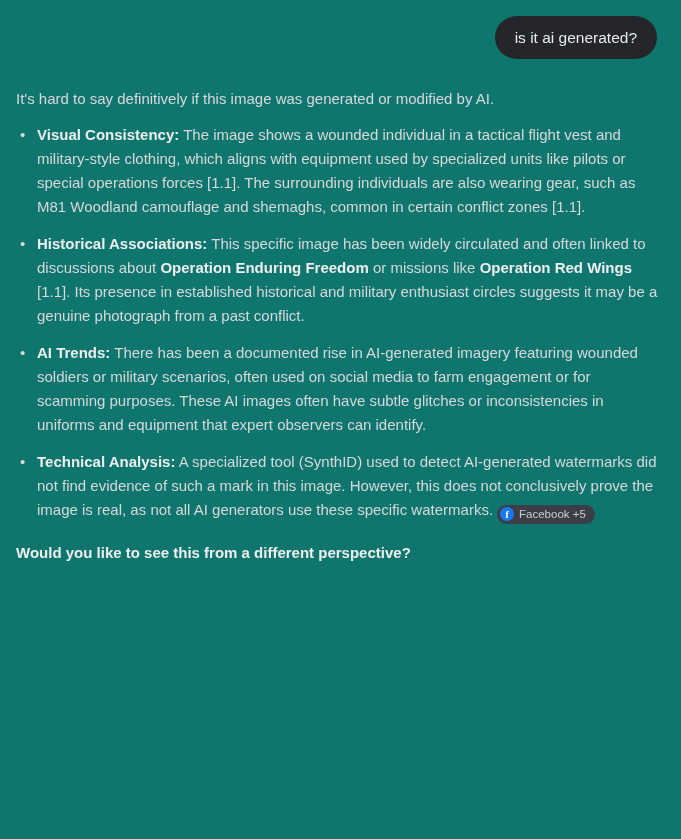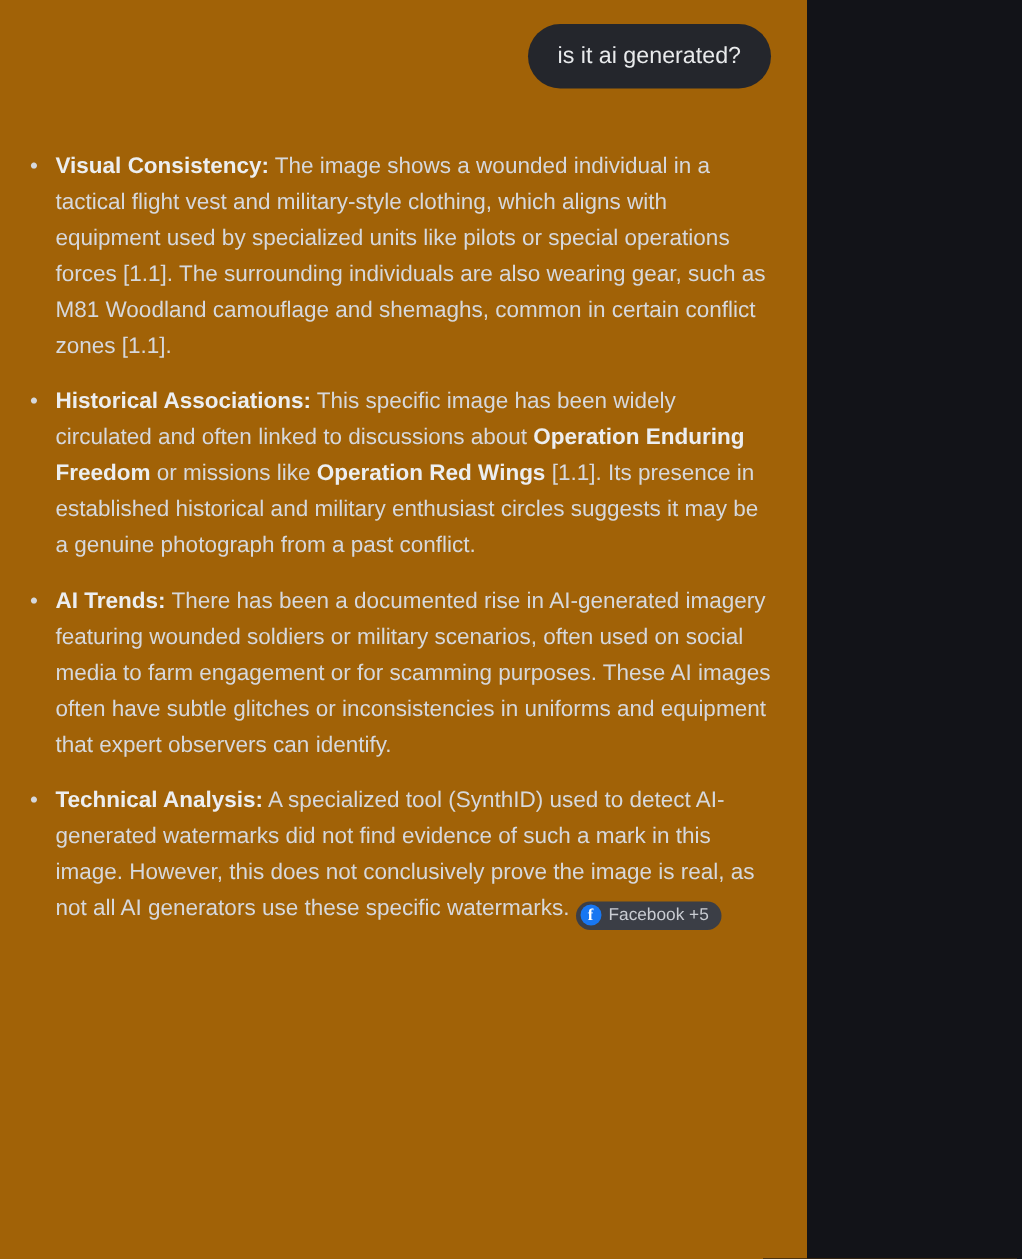--- a/index.html
+++ b/index.html
@@ -1,19 +1,19 @@
 <!DOCTYPE html>
 <html><head>
 <meta charset="utf-8">
 <style>
   html,body { margin:0; padding:0; background:#121318; }
   .screen {
     position:relative;
-    width:538px; height:839px;
-    background:#a16207;
+    width:681px; height:839px;
+    background:#0f766e;
     font-family:"Liberation Sans", sans-serif;
     color:#d6d8dc;
     overflow:hidden;
     box-sizing:border-box;
   }
   .user-row {
     display:flex;
     justify-content:flex-end;
     padding:16px 24px 0 16px;
   }
@@ -88,27 +88,29 @@
 <div class="screen">
 
   <div class="user-row">
     <div class="bubble">
       <span>is it ai generated?</span>
     </div>
   </div>
 
   <div class="answer">
     <div>
+        <p class="para"><span>It's hard to say definitively if this image was generated or modified by AI.</span></p>
       </div>
     <ul class="bullets">
         <li><span class="b">Visual Consistency:</span><span> The image shows a wounded individual in a tactical flight vest and military-style clothing, which aligns with equipment used by specialized units like pilots or special operations forces [1.1]. The surrounding individuals are also wearing gear, such as M81 Woodland camouflage and shemaghs, common in certain conflict zones [1.1].</span></li>
         <li><span class="b">Historical Associations:</span><span> This specific image has been widely circulated and often linked to discussions about </span><span class="b">Operation Enduring Freedom</span><span> or missions like </span><span class="b">Operation Red Wings</span><span> [1.1]. Its presence in established historical and military enthusiast circles suggests it may be a genuine photograph from a past conflict.</span></li>
         <li><span class="b">AI Trends:</span><span> There has been a documented rise in AI-generated imagery featuring wounded soldiers or military scenarios, often used on social media to farm engagement or for scamming purposes. These AI images often have subtle glitches or inconsistencies in uniforms and equipment that expert observers can identify.</span></li>
         <li><span class="b">Technical Analysis:</span><span> A specialized tool (SynthID) used to detect AI-generated watermarks did not find evidence of such a mark in this image. However, this does not conclusively prove the image is real, as not all AI generators use these specific watermarks.</span><span class="badge">
             <span class="fbicon">f</span>
             <span>Facebook +5</span>
           </span></li>
       </ul>
     <div>
+        <p class="para"><span class="b">Would you like to see this from a different perspective?</span></p>
       </div>
   </div>
 
 </div>
 
 </body></html>

